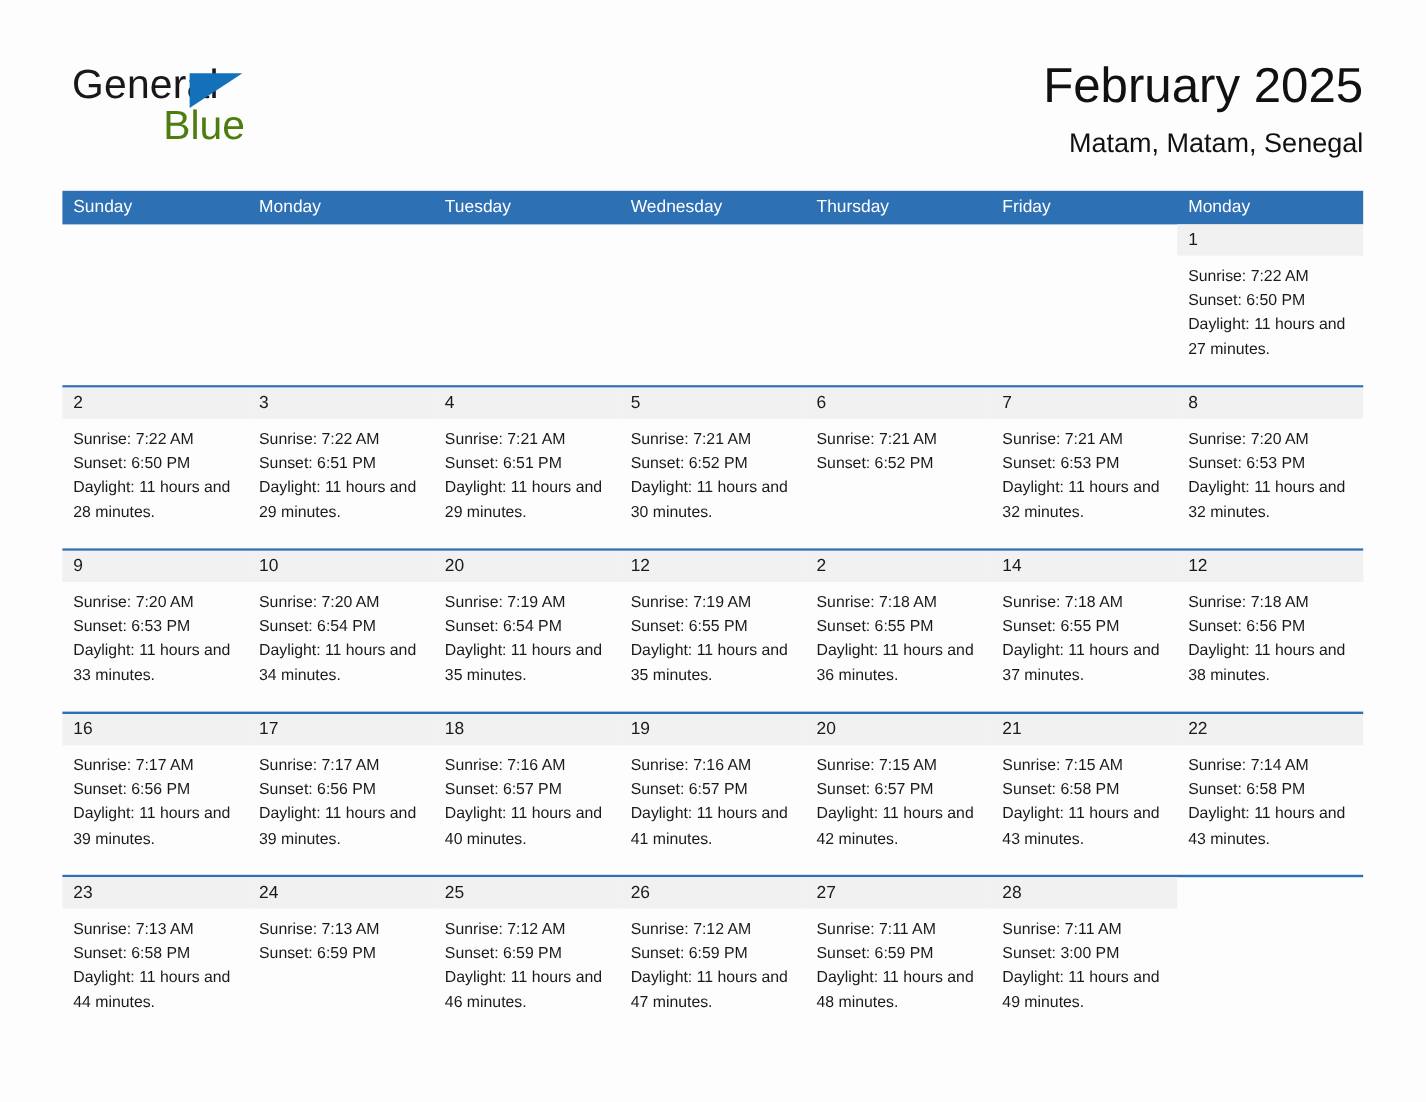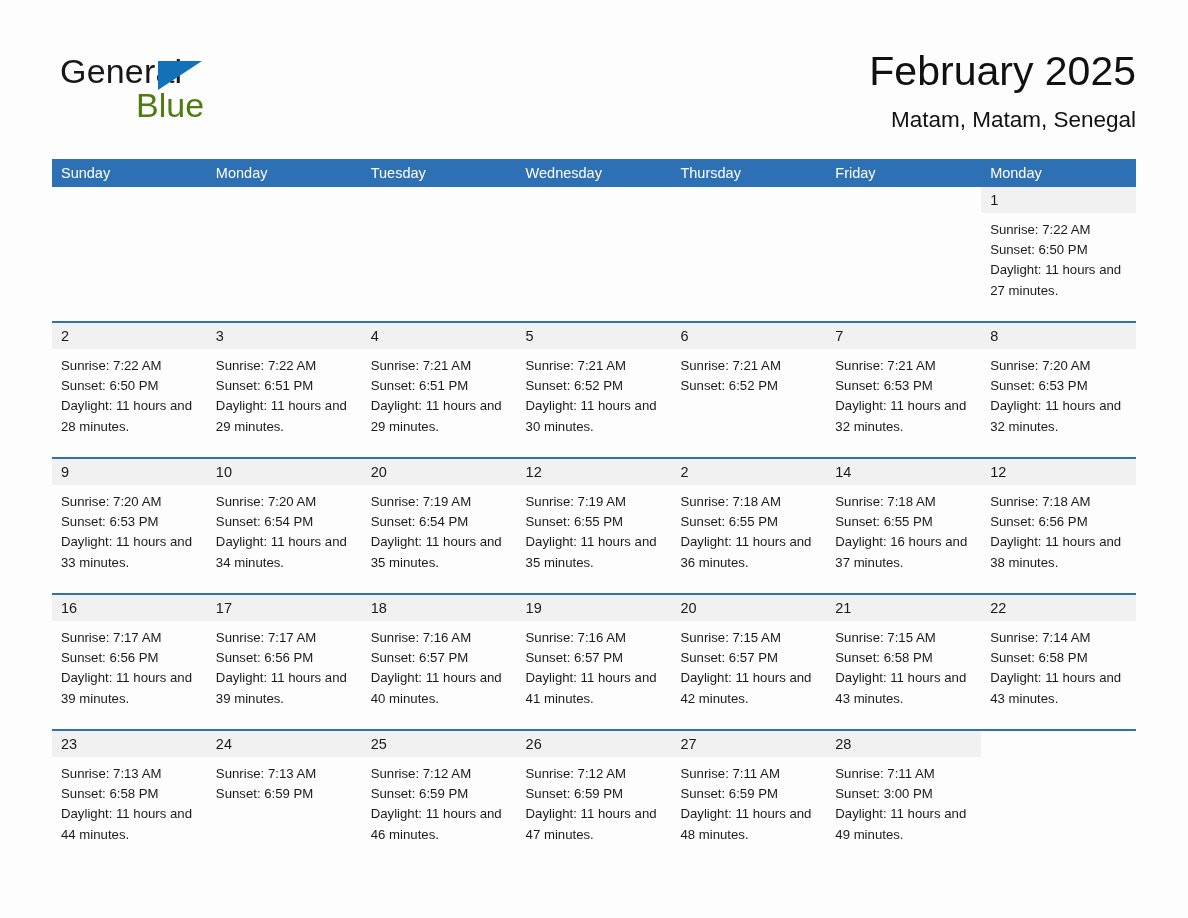--- a/index.html
+++ b/index.html
@@ -376,21 +376,21 @@
               <div class="cell-line wrap">Daylight: 11 hours and 36 minutes.</div>
             </div>
           </div>
           <div class="cell">
             <div class="daynum-band">
               <span class="daynum">14</span>
             </div>
             <div class="cell-body">
               <div class="cell-line">Sunrise: 7:18 AM</div>
               <div class="cell-line">Sunset: 6:55 PM</div>
-              <div class="cell-line wrap">Daylight: 16 hours and 37 minutes.</div>
+              <div class="cell-line wrap">Daylight: 11 hours and 37 minutes.</div>
             </div>
           </div>
           <div class="cell">
             <div class="daynum-band">
               <span class="daynum">12</span>
             </div>
             <div class="cell-body">
               <div class="cell-line">Sunrise: 7:18 AM</div>
               <div class="cell-line">Sunset: 6:56 PM</div>
               <div class="cell-line wrap">Daylight: 11 hours and 38 minutes.</div>

